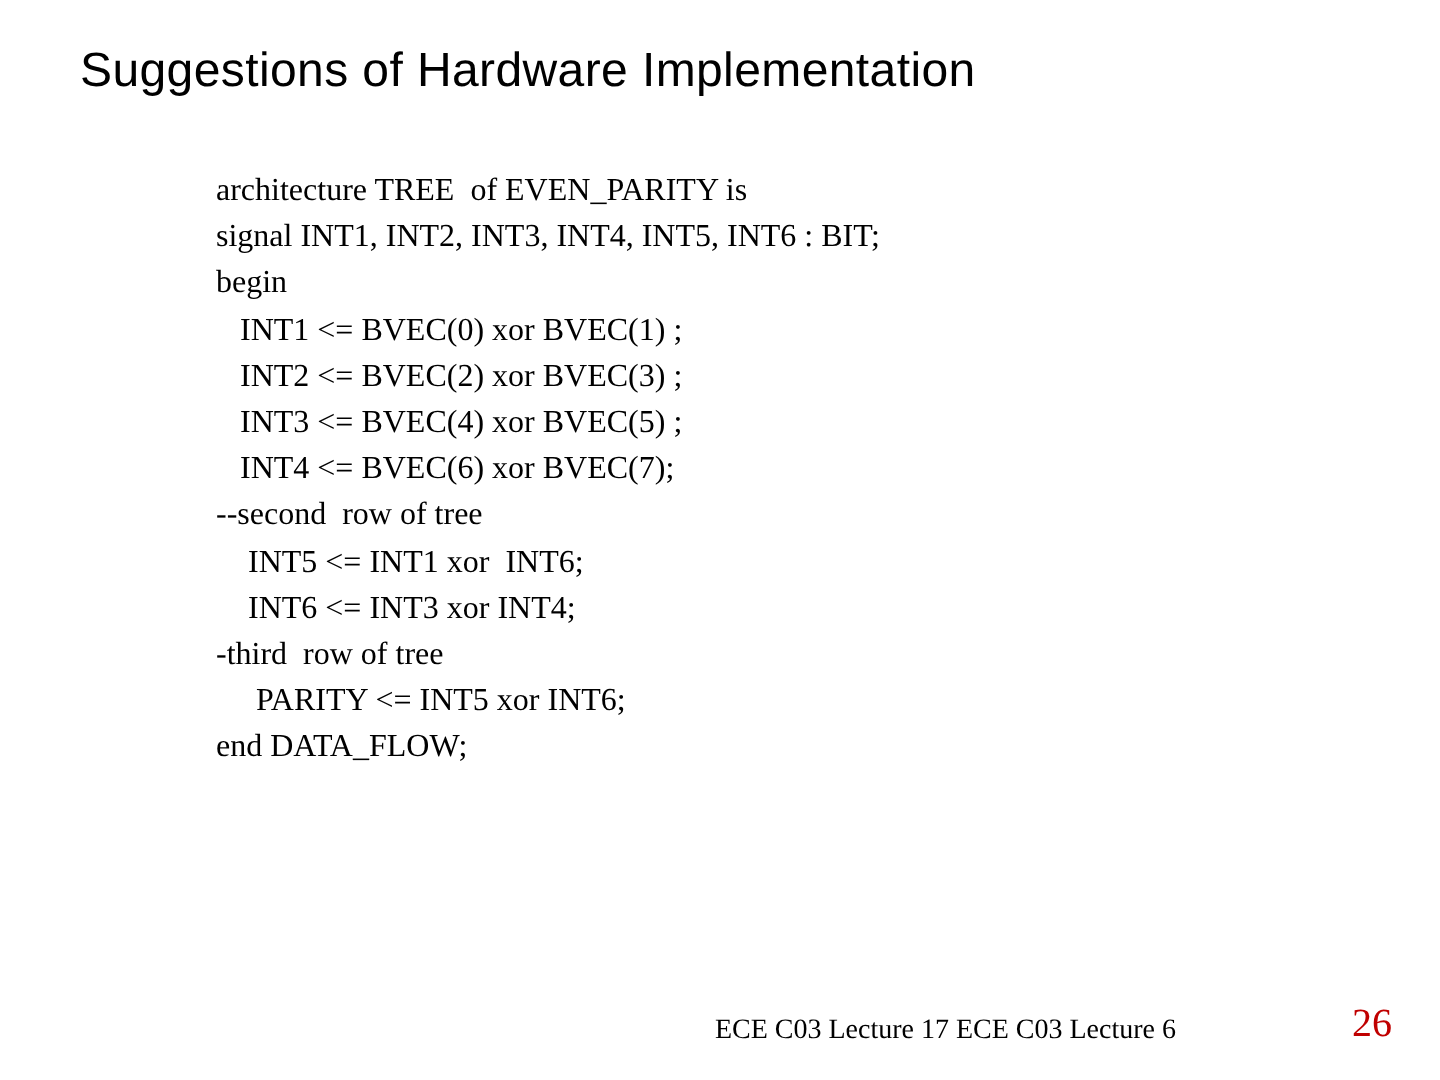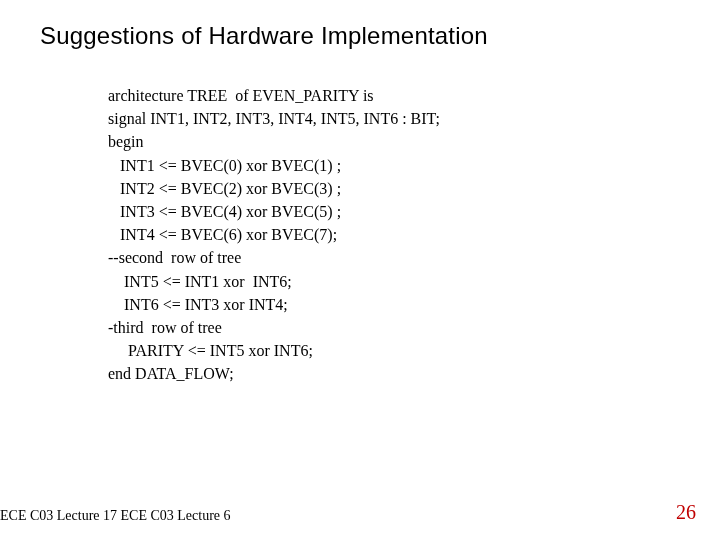--- a/index.html
+++ b/index.html
@@ -36,23 +36,24 @@
     right: 40px;
     font-size: 16px;
     line-height: 1.45;
     white-space: pre;
   }
   .footer {
     position: absolute;
     bottom: 16px;
     left: 0;
     width: 576px;
-    text-align: left;
+    text-align: right;
     font-size: 14px;
     color: #000;
+    padding-left: 12px;
   }
   .pagenum {
     position: absolute;
     bottom: 16px;
     right: 24px;
     font-size: 20px;
     color: #c00000;
   }
 </style>
 </head>

